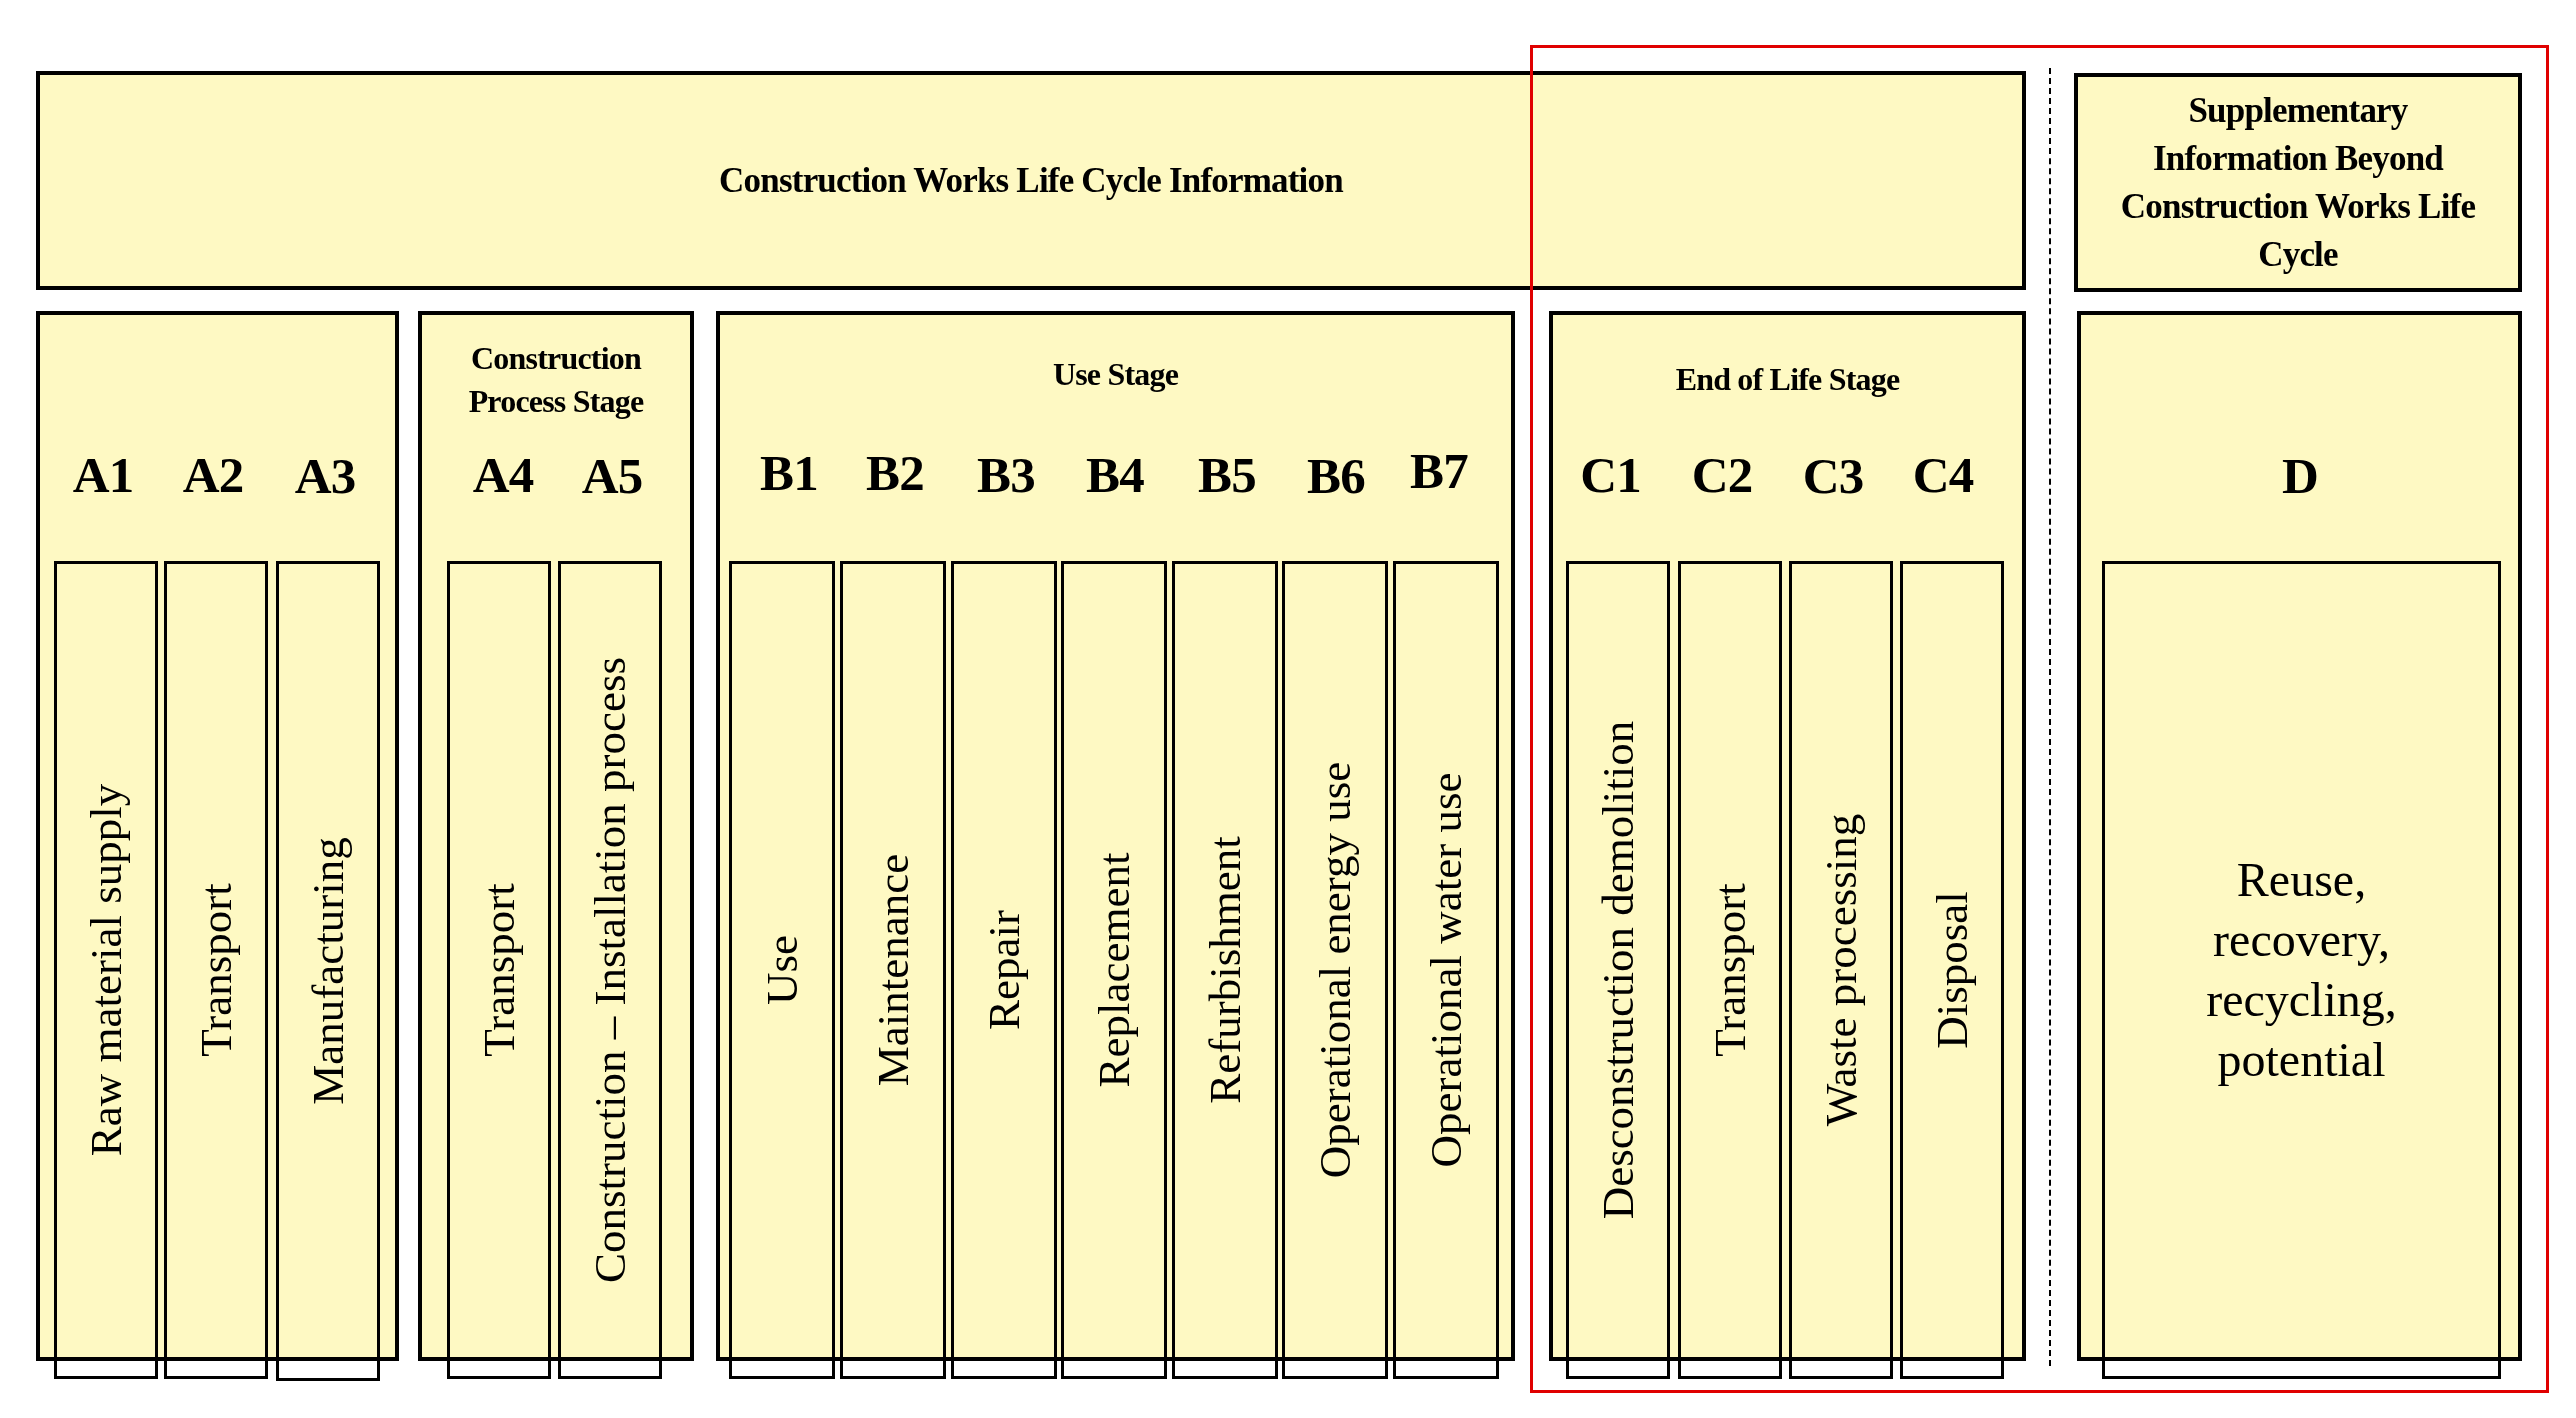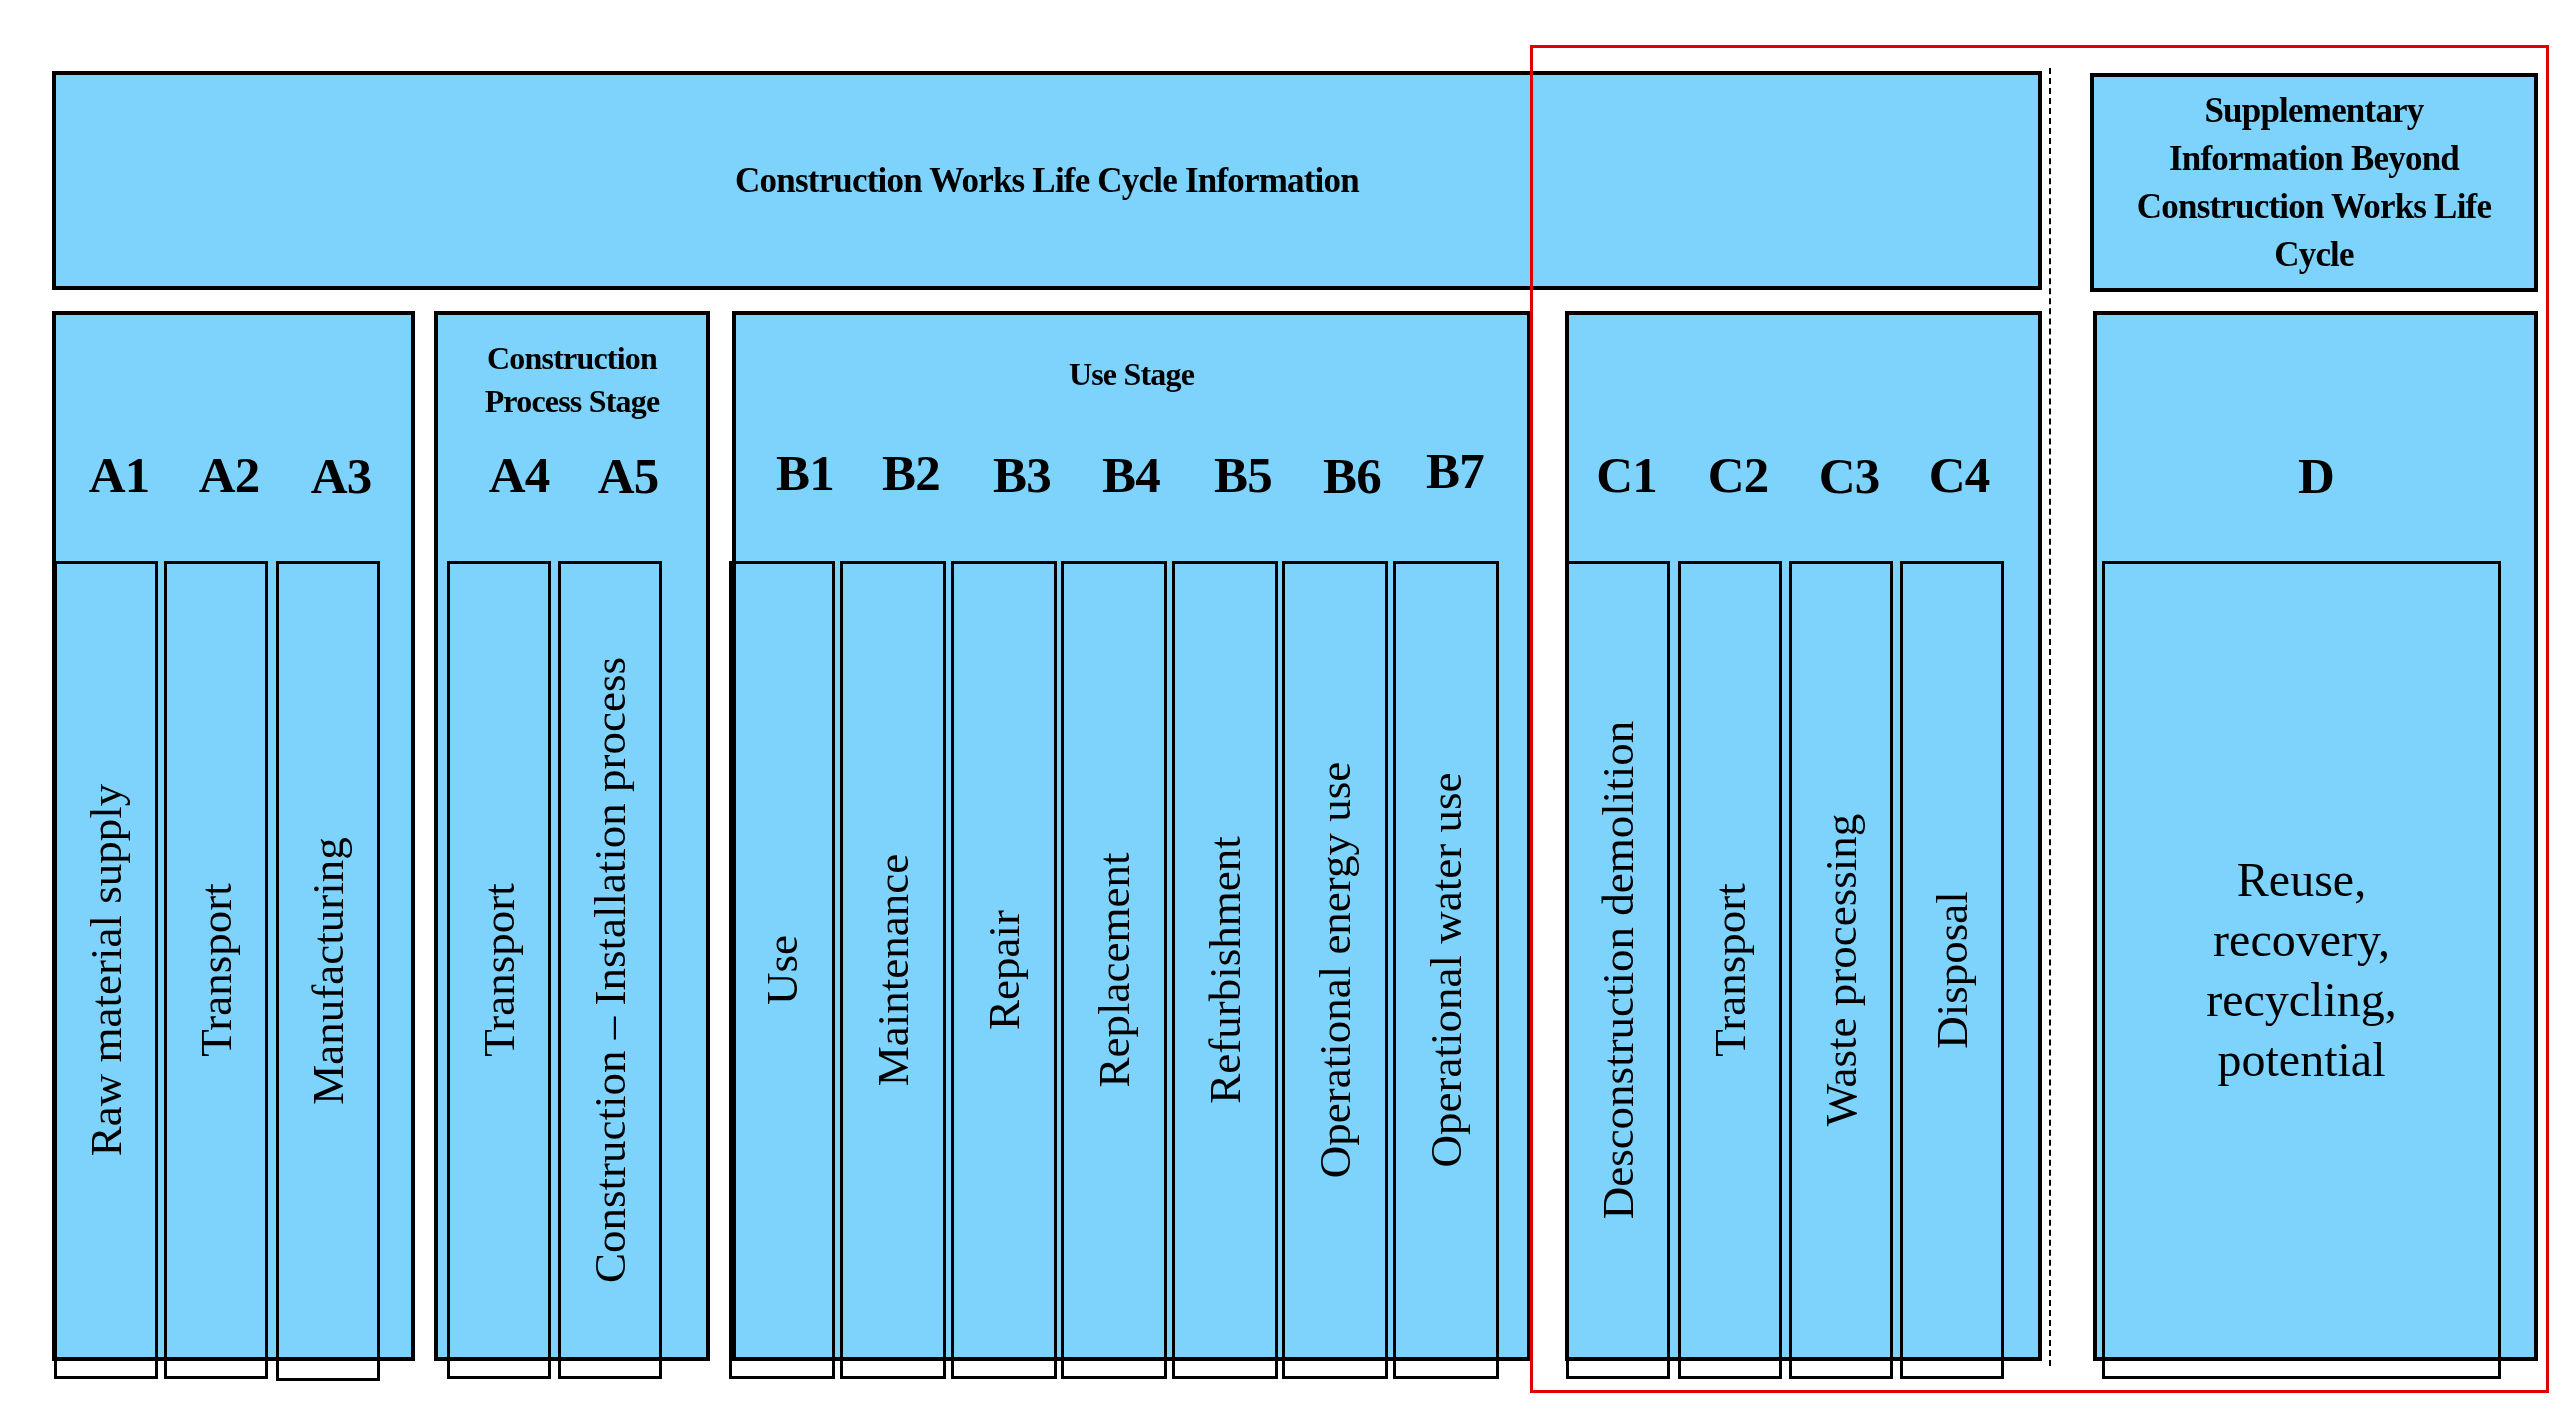--- a/index.html
+++ b/index.html
@@ -1,17 +1,17 @@
 <!DOCTYPE html>
 <html style="font-size:12.3px"><head>
 <meta charset="utf-8">
 <style>
   html,body{margin:0;padding:0;background:#fff;}
   body{width:2576px;height:1419px;position:relative;overflow:hidden;font-family:"Liberation Serif","DejaVu Serif",serif;color:#000;}
-  .box{position:absolute;border:4.6px solid #000;box-sizing:border-box;background:#7dd3fc;margin-left:16px;}
+  .box{position:absolute;border:4.6px solid #000;box-sizing:border-box;background:#fef9c3;}
   .center{display:flex;align-items:center;justify-content:center;text-align:center;}
   .title{font-weight:bold;font-size:35px;letter-spacing:-0.8px;}
   .stage-title{position:absolute;left:0;right:0;text-align:center;font-weight:bold;font-size:32px;line-height:43px;letter-spacing:-0.8px;}
   .code{position:absolute;font-weight:bold;font-size:51px;text-align:center;width:92px;letter-spacing:-0.8px;}
   .mod{position:absolute;border:3.8px solid #000;box-sizing:border-box;top:522px;height:818px;margin-top:39px;}
   .vtext{position:absolute;left:50%;top:50%;white-space:nowrap;font-size:45px;transform:translate(-50%,-50%) rotate(-90deg);}
   .dashed{position:absolute;left:2049px;top:68px;height:1298px;border-left:2.3px dashed #000;}
   .red{position:absolute;left:1530px;top:45px;width:1019px;height:1348px;border:3.8px solid #e00000;box-sizing:border-box;pointer-events:none;}
   .dtext{font-size:48px;line-height:60px;}
 </style>
@@ -80,20 +80,21 @@
     <span class="vtext">Refurbishment</span>
   </div>
 <div class="mod" style="left:1282px;width:106px;">
     <span class="vtext">Operational energy use</span>
   </div>
 <div class="mod" style="left:1393px;width:106px;">
     <span class="vtext">Operational water use</span>
   </div>
 
 <div class="box" style="left:1549px;top:311px;width:477px;height:1050px;">
+  <div class="stage-title" style="top:43px;">End of Life Stage</div>
   <div class="code" style="left:11.5px;top:131px;">C1</div>
   <div class="code" style="left:123px;top:131px;">C2</div>
   <div class="code" style="left:234px;top:132px;text-align:center;">C3</div>
   <div class="code" style="left:344px;top:131px;">C4</div>
 </div>
 <div class="mod" style="left:1566px;width:104px;">
     <span class="vtext">Desconstruction demolition</span>
   </div>
 <div class="mod" style="left:1678px;width:104px;">
     <span class="vtext">Transport</span>

